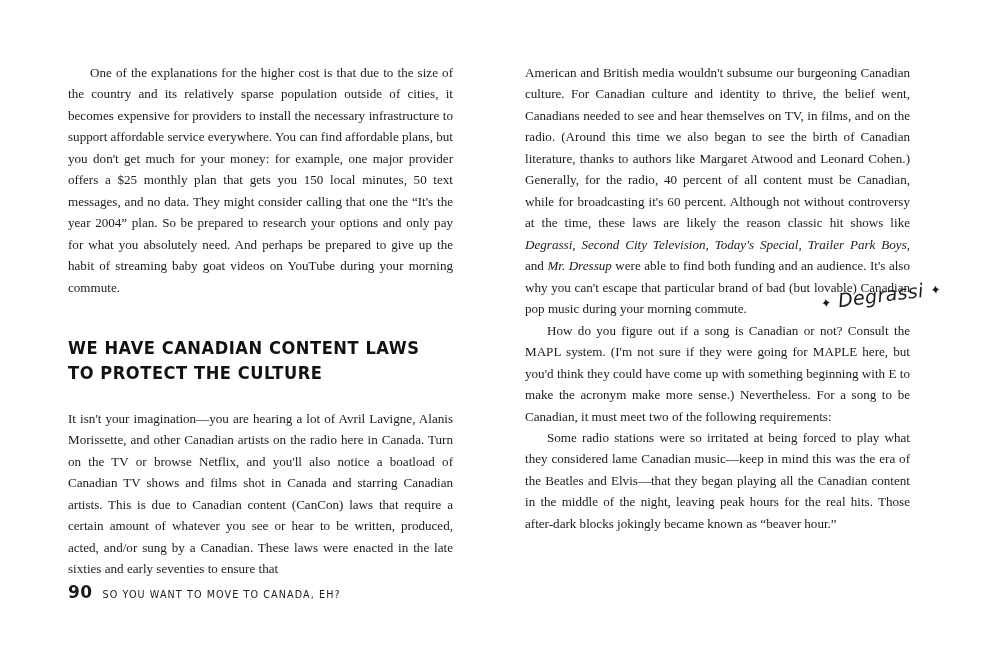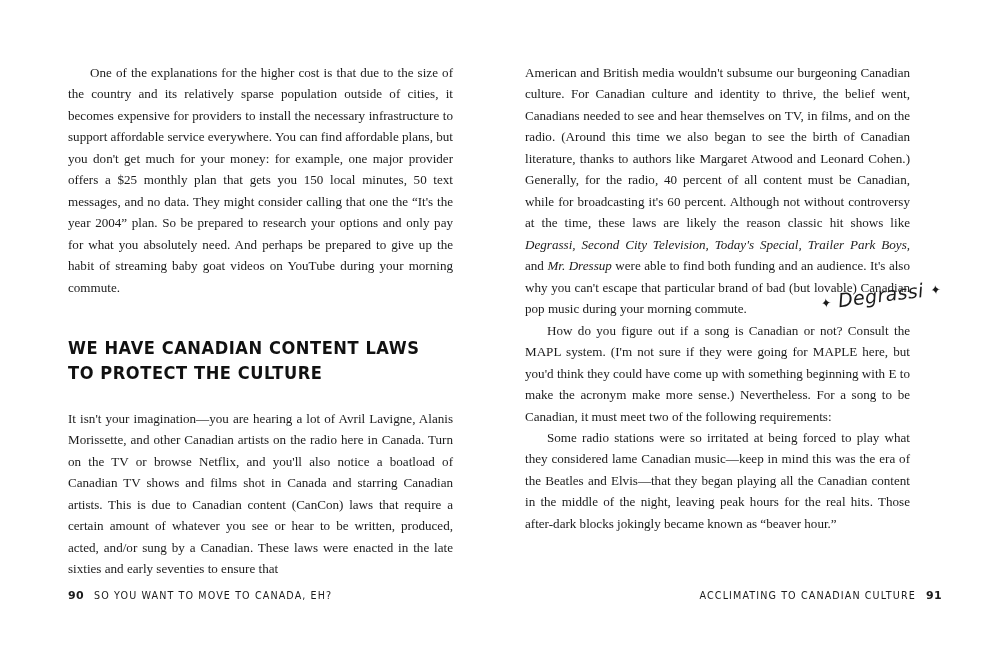--- a/index.html
+++ b/index.html
@@ -105,21 +105,21 @@
   .footer-left {
     left: 68px;
     bottom: 0;
   }
   .footer-right {
     right: 58px;
     bottom: 0;
   }
   .folio {
     font-weight: bold;
-    font-size: 11px;
+    font-size: 17px;
     letter-spacing: 0.4px;
   }
   .running-head {
     margin-left: 10px;
     margin-top: 40px;
   }
   .running-head-right {
     margin-right: 10px;
   }
 </style>
@@ -154,18 +154,15 @@
   <div class="annotation">
     <span class="star">✦</span>
     <span>Degrassi</span>
     <span class="star">✦</span>
   </div>
 
   <div class="footer">
     <div class="footer-left">
       <span class="folio">90</span><span class="running-head" style="text-transform: uppercase;">So You Want to Move to Canada, Eh?</span>
     </div>
-    <div class="footer-right">
-      <span class="running-head-right" style="text-transform: uppercase;">Acclimating to Canadian Culture</span><span class="folio">91</span>
-    </div>
   </div>
 
 </div>
 
 </body></html>

